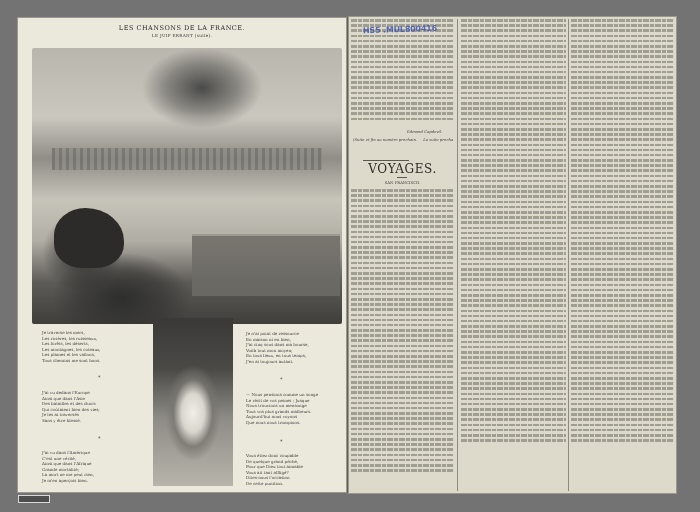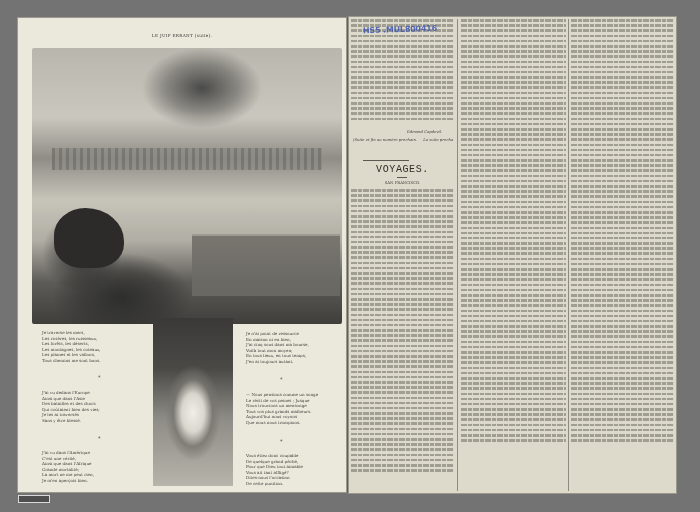--- a/index.html
+++ b/index.html
@@ -27,33 +27,34 @@
   .portrait { position:absolute; left:135px; top:300px; width:80px; height:168px;
      background: radial-gradient(ellipse 28px 48px at 40px 95px, #f0eee6 0%, #d8d6cd 40%, rgba(120,118,112,0.8) 70%, transparent 100%),
                  linear-gradient(180deg,#3a3937 0%,#4a4946 30%,#8e8c86 60%,#b7b4ab 100%); }
 
   .col { position:absolute; top:0; height:100%; font-size:4.2px; line-height:5.2px; color:#47463f; text-align:justify; overflow:hidden; }
   .col-rule { position:absolute; top:2px; width:1px; height:472px; background:#8d8a7f; }
   .textlines { position:absolute; left:0; right:0; }
   .line { height:2.6px; margin-bottom:2.6px; background:repeating-linear-gradient(90deg,#6e6c63 0 6px,#d5d1c2 6px 7px,#6e6c63 7px 11px,#d5d1c2 11px 12px); opacity:0.55; }
 
   .stamp { position:absolute; left:12px; top:10px; font-family:"DejaVu Sans", sans-serif; font-size:8px; color:#3f57b3; letter-spacing:-0.2px; transform:rotate(-2deg); font-weight:bold; opacity:0.85; }
-  .voyages { position:absolute; left:0; width:103px; text-align:center; font-size:10px; letter-spacing:0.6px; color:#2d2c27;font-family:Liberation Mono, monospace; }
+  .voyages { position:absolute; left:0; width:103px; text-align:center; font-size:12px; letter-spacing:0.6px; color:#2d2c27; }
   .sub-head { position:absolute; left:0; width:103px; text-align:center; font-size:3.8px; color:#3a3934; }
   .hr { position:absolute; height:1px; background:#5a5850; }
   .signature { position:absolute; font-size:3.8px; color:#3e3d37; font-style:italic; }
 
   .viewer-btn { position:absolute; left:18px; top:495px; width:30px; height:6px; background:#4e4e4e; border:1px solid #d9d9d9; cursor:pointer; }
 </style>
 </head>
 <body>
 
 <div class="gutter"></div>
 
 <div id="left-page" class="page">
+  <div class="lp-title">LES CHANSONS DE LA FRANCE.</div>
   <div class="lp-subtitle">LE JUIF ERRANT (suite).</div>
 
   <div class="engraving">
     <div class="town"></div>
     <div class="wall"></div>
     <div class="lion"></div>
   </div>
 
   <div class="verse" style="left:24px;top:312px;">Je traverse les mers,
 Les rivières, les ruisseaux,

